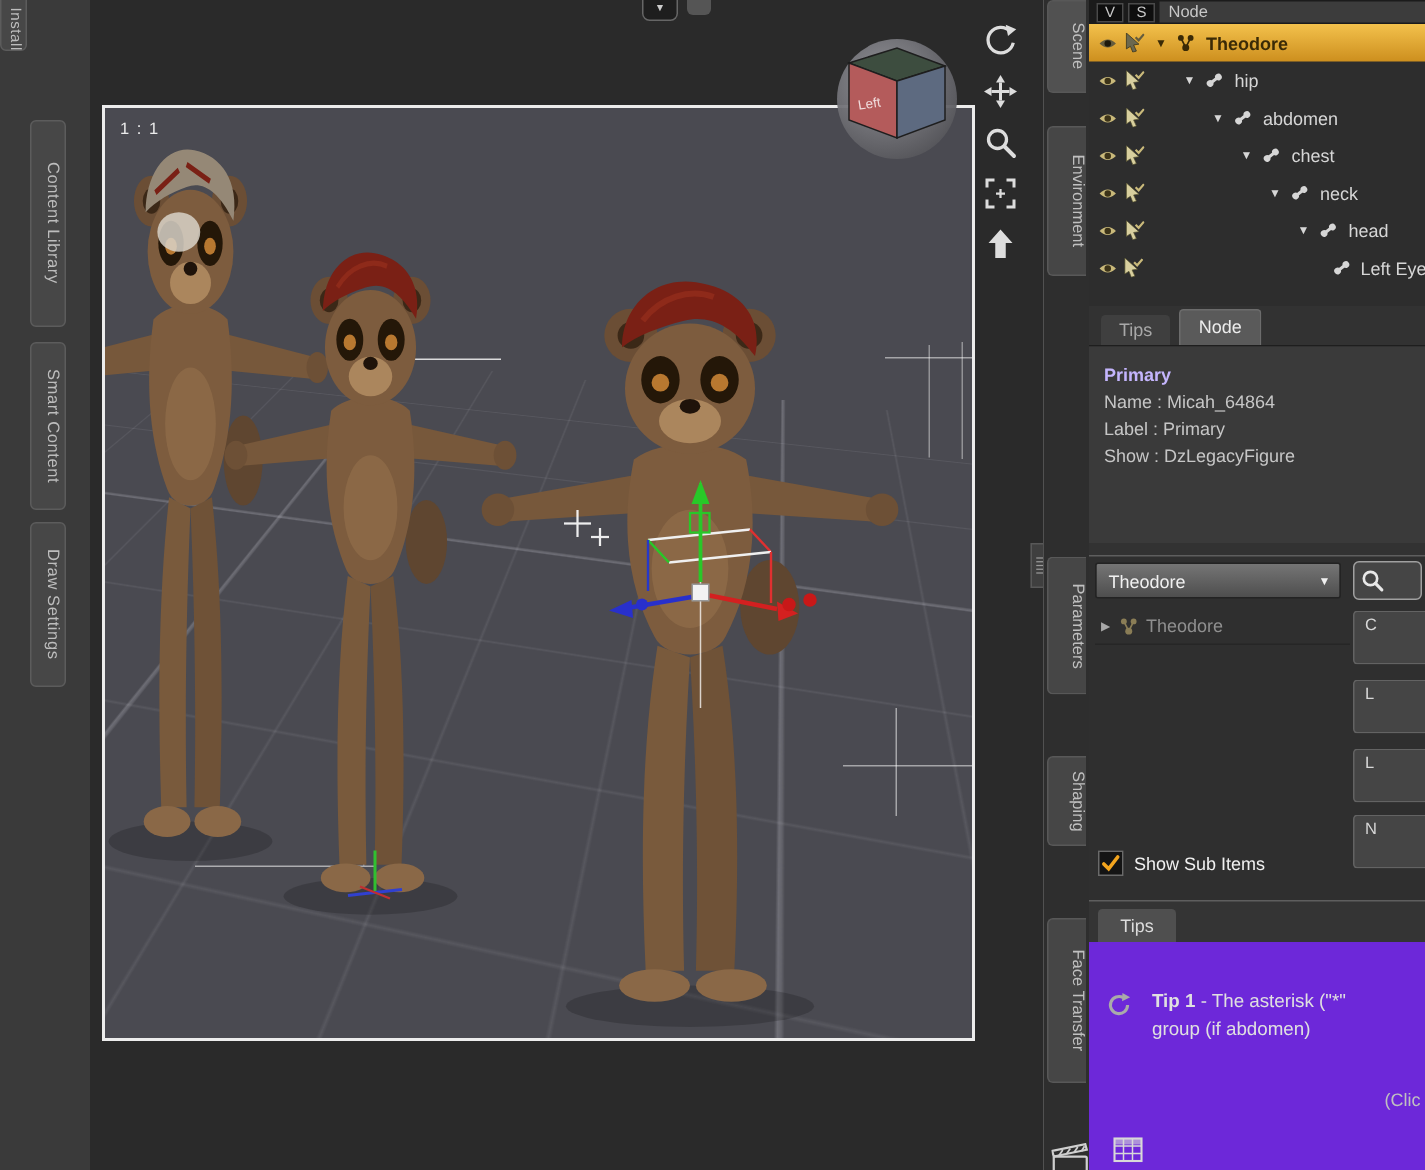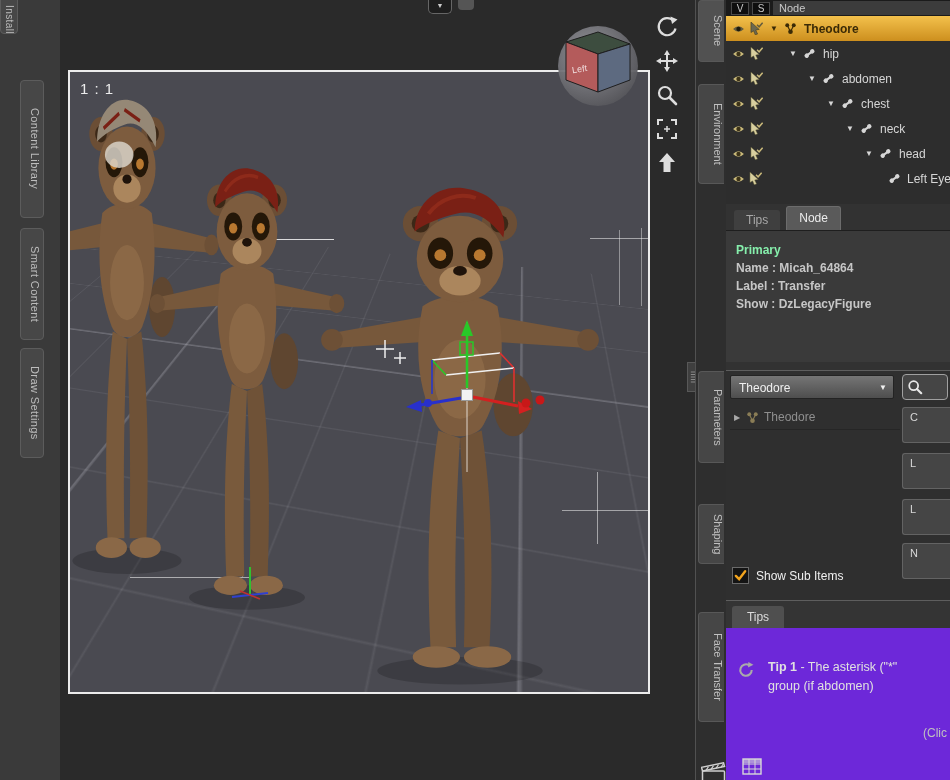--- a/index.html
+++ b/index.html
@@ -16,21 +16,21 @@
   #viewport{left:8px;top:70px;width:578px;height:620px;border:2px solid #ececec;background:#4a4a51;
             overflow:hidden;box-sizing:content-box;}
   .grid-plane{position:absolute;left:-320px;top:180px;width:1250px;height:950px;
     background-image:
       repeating-linear-gradient(90deg, rgba(225,225,235,.16) 0 1.5px, transparent 1.5px 256px),
       repeating-linear-gradient(0deg, rgba(225,225,235,.16) 0 1.5px, transparent 1.5px 256px),
       repeating-linear-gradient(90deg, rgba(215,215,225,.09) 0 1px, transparent 1px 64px),
       repeating-linear-gradient(0deg, rgba(215,215,225,.09) 0 1px, transparent 1px 64px);
     transform:perspective(620px) rotateX(62deg) rotateZ(12deg);transform-origin:50% 0%;}
   .wline{position:absolute;background:#fff;}
-  #ratio-label{left:10px;top:8px;color:#ececec;font-size:15px;letter-spacing:1px;}
+  #ratio-label{left:10px;top:8px;color:#ececec;font-size:11px;letter-spacing:1px;}
   #scene-svg{position:absolute;left:0;top:0;}
   
   .vp-tool{position:absolute;width:30px;height:30px;display:flex;align-items:center;justify-content:center;cursor:pointer;}
   .vp-tool svg{width:24px;height:24px;}
   
   #pane-splitter{left:627px;top:362px;width:13px;height:28px;background:#3f3f3f;border:1px solid #585858;
                  display:flex;align-items:center;justify-content:center;}
   
   #top-partial{left:368px;top:0;display:flex;align-items:flex-start;gap:6px;}
   .tp-knob{width:22px;height:13px;background:#1e1e1e;border:1px solid #666;border-top:none;
@@ -57,22 +57,22 @@
   .eye{width:18px;} .cur{width:20px;} .nico{width:18px;}
   .tri{font-size:8px;width:14px;color:inherit;flex:none;}
   .lbl{margin-left:2px;}
   
   #node-tabs{left:30px;top:205px;width:225px;height:26px;border-bottom:1px solid #1e1e1e;
              display:flex;align-items:flex-end;padding-left:8px;gap:6px;box-sizing:border-box;}
   .ntab{border-radius:3px 3px 0 0;font-size:12px;padding:0 12px;cursor:pointer;}
   .ntab.off{background:#3f3f3f;color:#a8a8a8;height:20px;line-height:20px;}
   .ntab.on{background:#5a5a5a;color:#ececec;height:23px;line-height:23px;border:1px solid #6c6c6c;border-bottom:none;}
   #node-info{left:30px;top:231px;width:225px;height:131px;background:#3a3a3a;color:#c6c6c6;}
-  #node-info .sect{font-weight:bold;color:#86efac;font-size:12px;padding:12px 10px 2px;}
-  #node-info .fld{font-size:12px;font-weight:bold;line-height:18px;padding-left:10px;}
+  #node-info .sect{font-weight:bold;color:#c4b5fd;font-size:12px;padding:12px 10px 2px;}
+  #node-info .fld{font-size:12px;font-weight:normal;line-height:18px;padding-left:10px;}
   #node-info .fld:first-of-type{margin-top:12px;}
   
   #params-panel{left:30px;top:370px;width:225px;height:230px;background:#2f2f2f;border-top:1px solid #5e5e5e;overflow:hidden;}
   #param-dd{position:absolute;left:4px;top:4px;width:164px;height:24px;background:linear-gradient(#757575,#4e4e4e);
             border:1px solid #232323;border-radius:2px;color:#f0f0f0;font-size:12px;line-height:24px;
             padding-left:8px;box-sizing:border-box;cursor:pointer;}
   #param-dd .dda{position:absolute;right:6px;top:0;font-size:8px;}
   #param-search{position:absolute;left:176px;top:3px;width:46px;height:26px;background:#454545;
             border:1px solid #a0a0a0;border-radius:4px;box-sizing:border-box;display:flex;align-items:center;
             padding-left:4px;color:#e8e8e8;cursor:pointer;}
@@ -491,21 +491,21 @@
     </div>
   </div>
 
   <div id="node-tabs" class="abs">
     <div class="ntab off">Tips</div>
     <div class="ntab on">Node</div>
   </div>
   <div id="node-info" class="abs">
     <div class="sect">Primary</div>
     <div class="fld">Name : Micah_64864</div>
-    <div class="fld">Label : Transfer</div>
+    <div class="fld">Label : Primary</div>
     <div class="fld">Show : DzLegacyFigure</div>
   </div>
 
   <div id="params-panel" class="abs">
     <div id="param-dd">
       <span>Theodore</span>
       <span class="dda">▼</span>
     </div>
     <div id="param-search">
       <svg width="16" height="16" viewBox="0 0 18 18">

